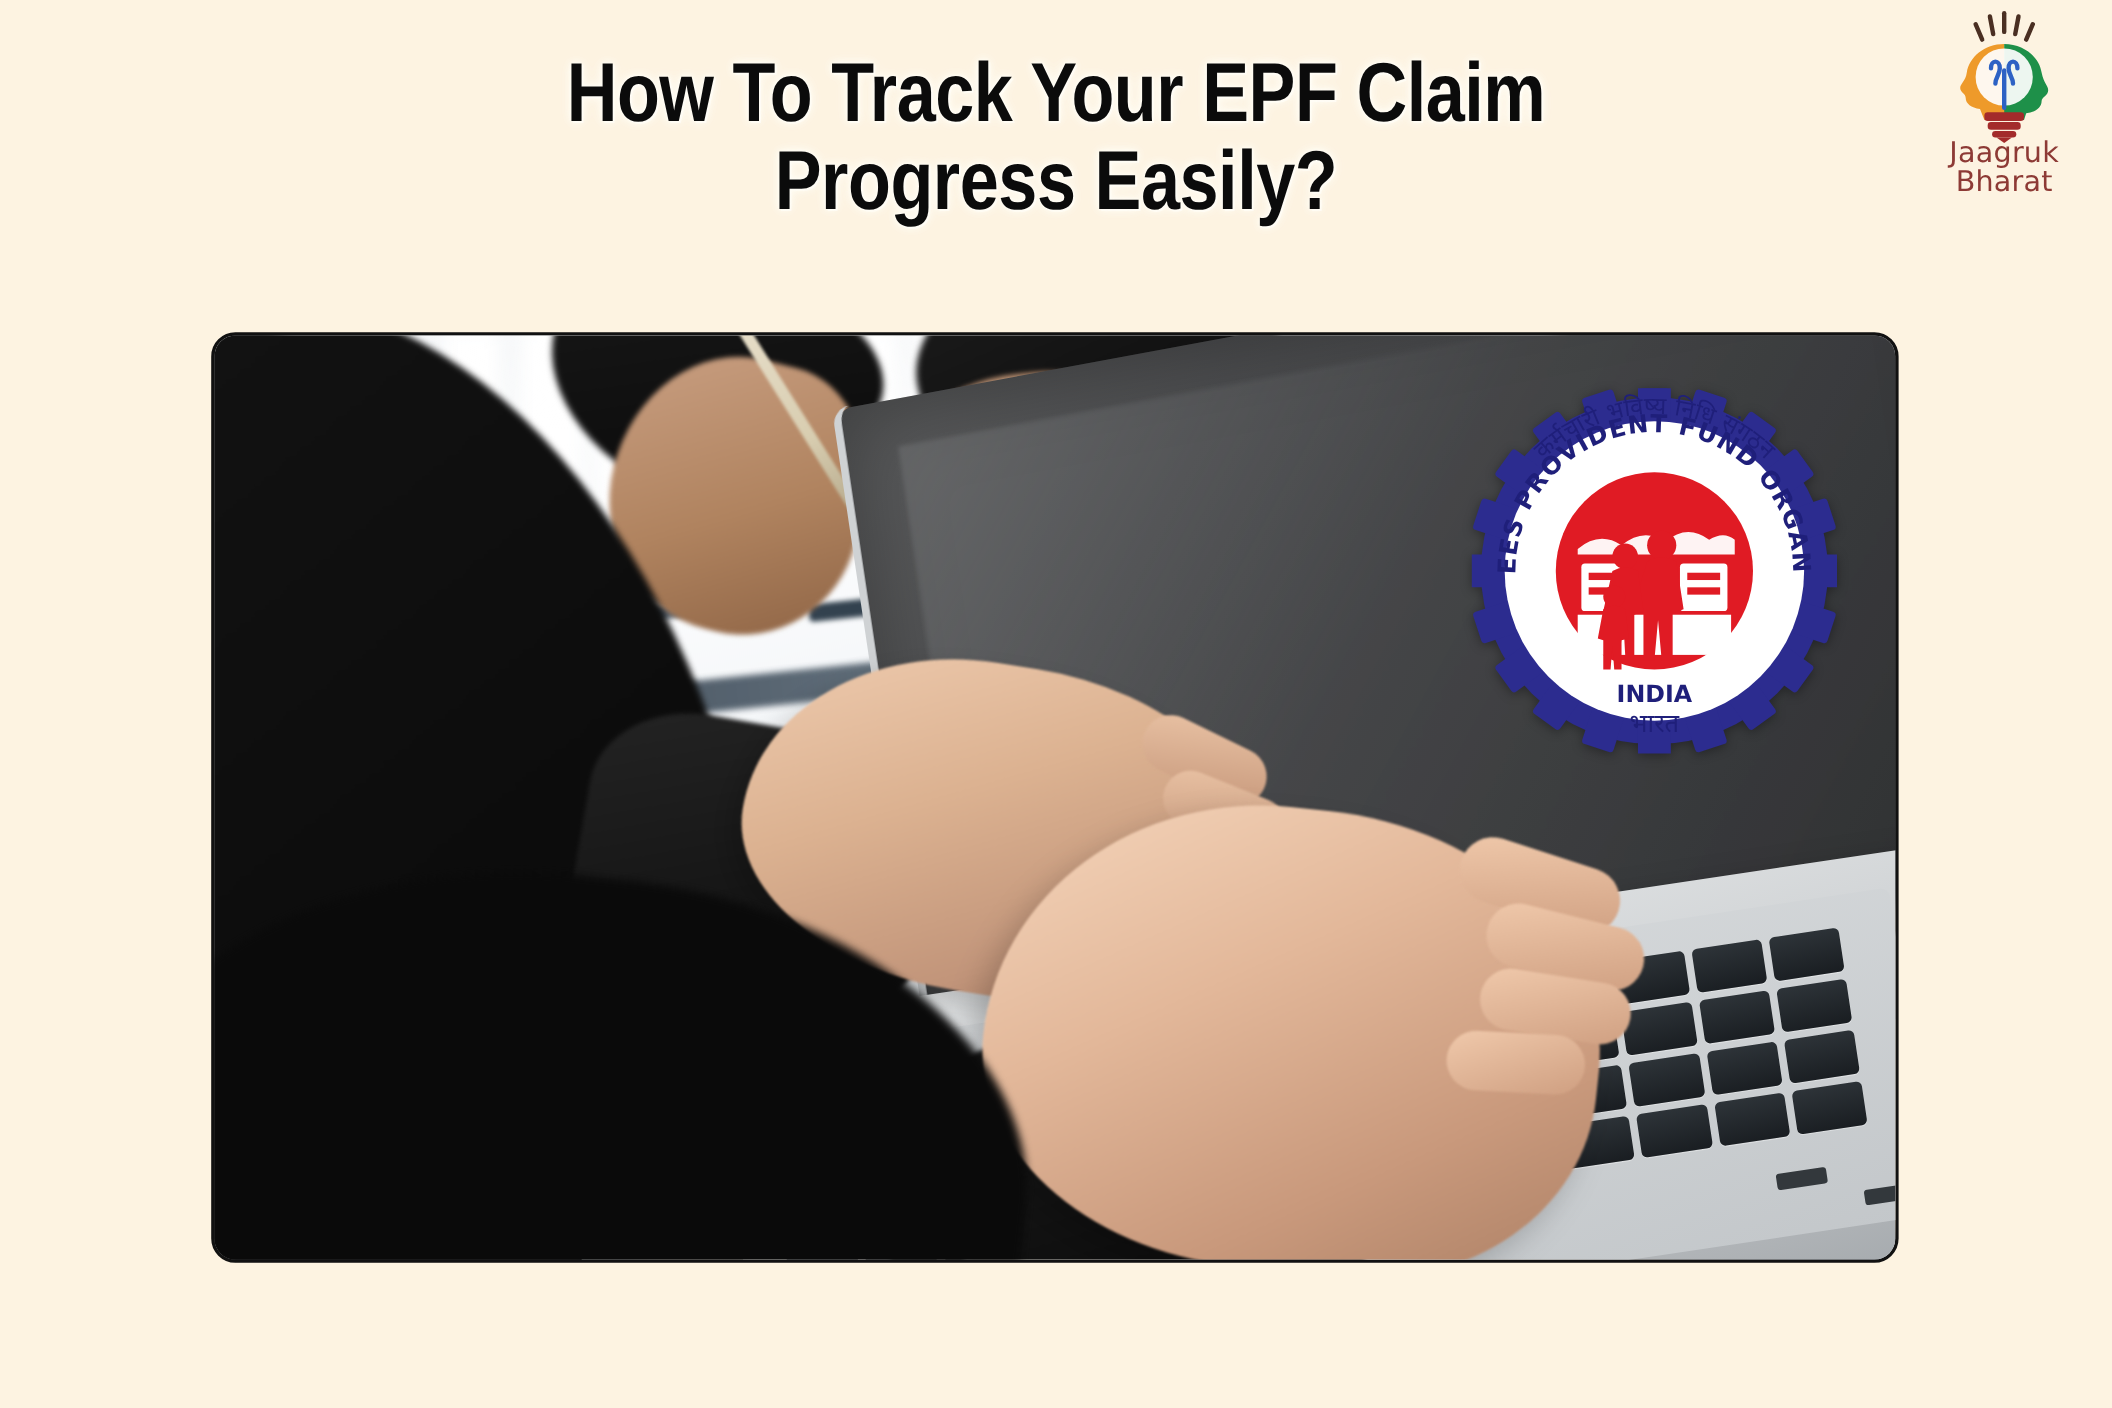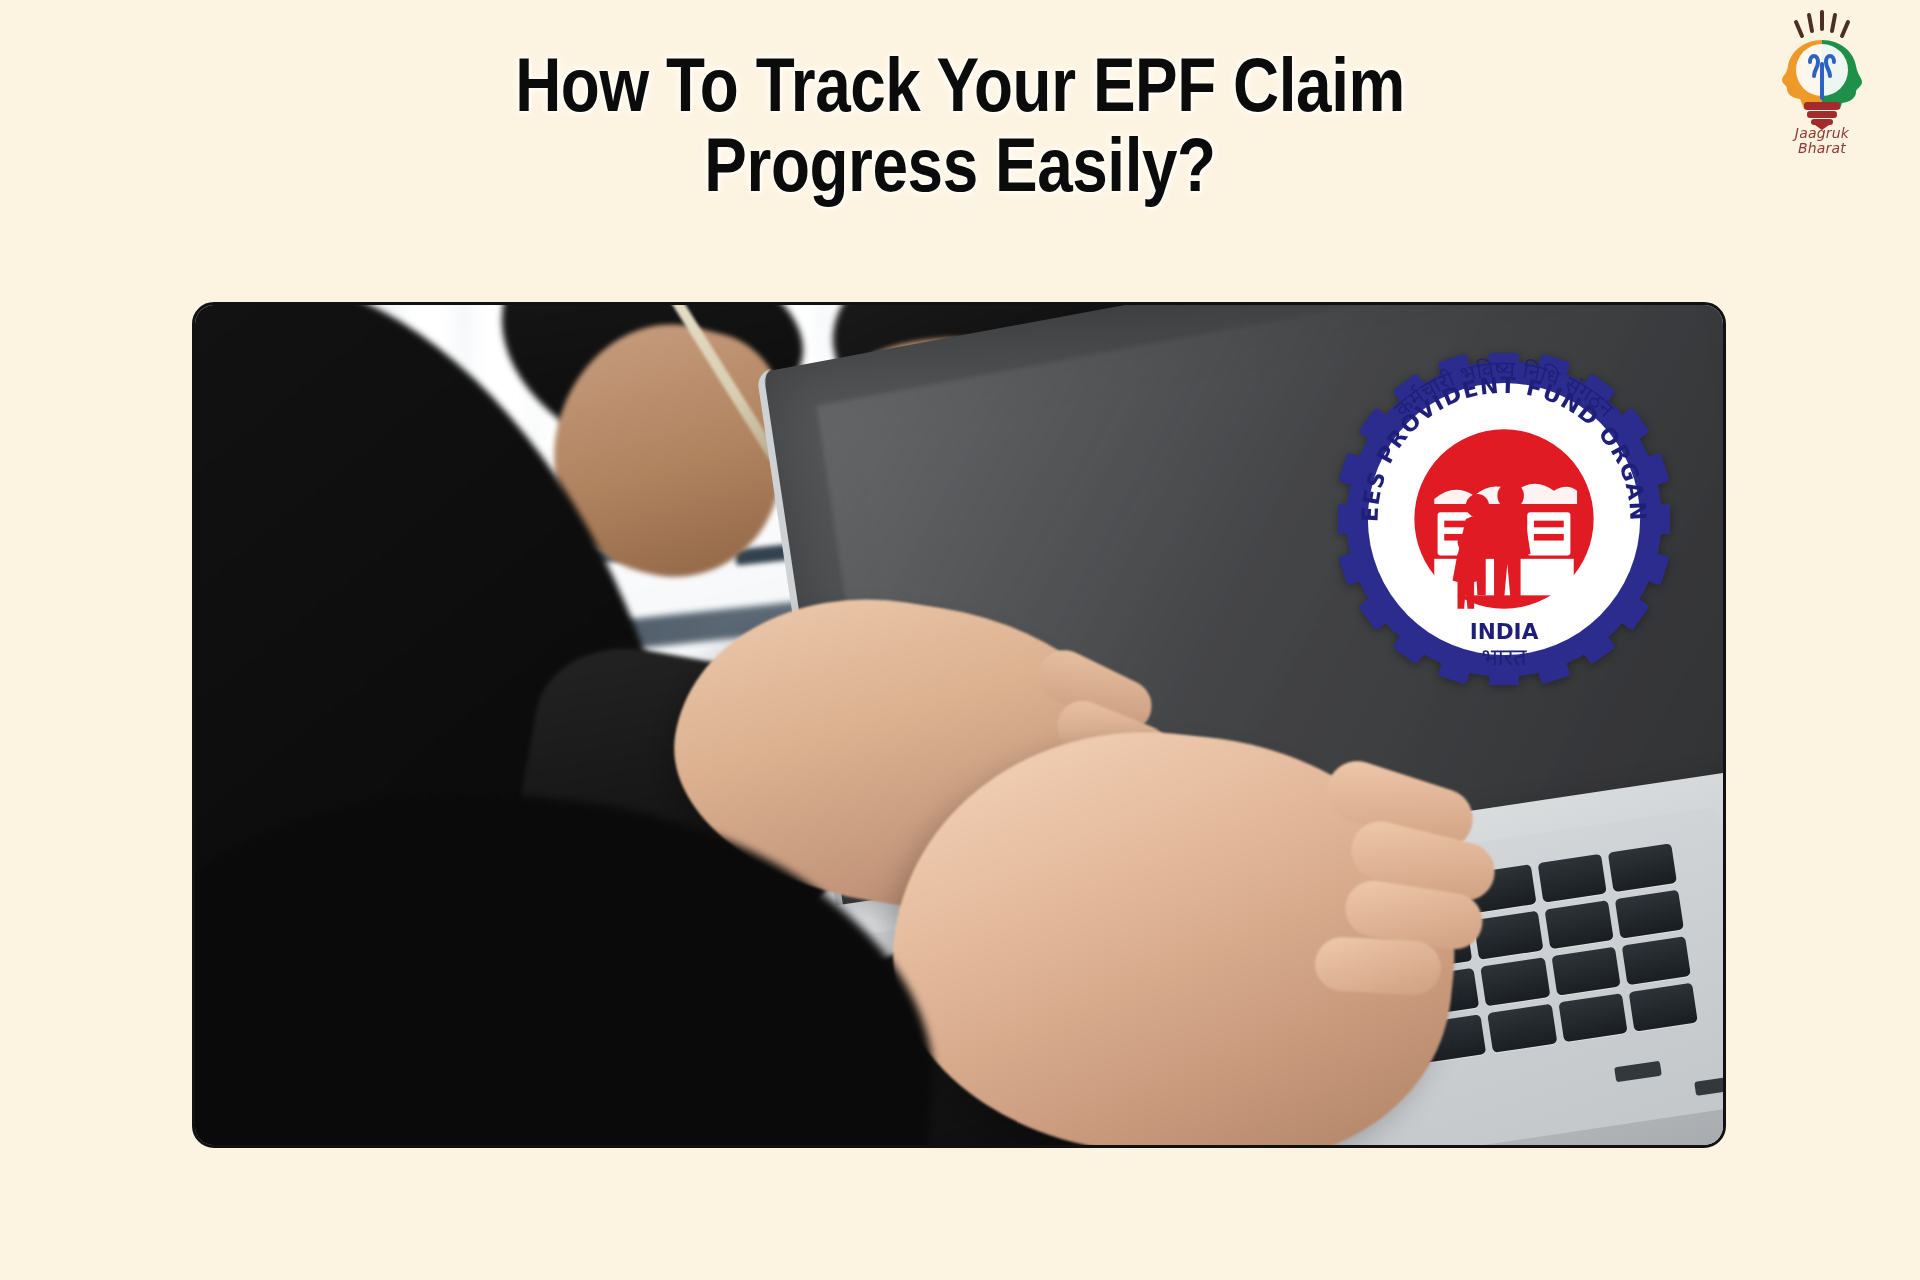--- a/index.html
+++ b/index.html
@@ -54,26 +54,25 @@
   }
   .bulb-wrap {
     position: relative;
     width: 140px;
     height: 124px;
   }
   .bulb-svg { display: block; }
   .brand-name {
     font-family: "DejaVu Sans", sans-serif;
     font-weight: normal;
-    font-size: 14px;
+    font-size: 26px;
     line-height: 1.05;
     color: #8d3a35;
     letter-spacing: 0.2px;
     margin-top: -4px;
-    font-style: italic;
   }
 
   
   .photo-card {
     position: absolute;
     left: 192px;
     top: 302px;
     width: 1534px;
     height: 846px;
     border-radius: 22px;

